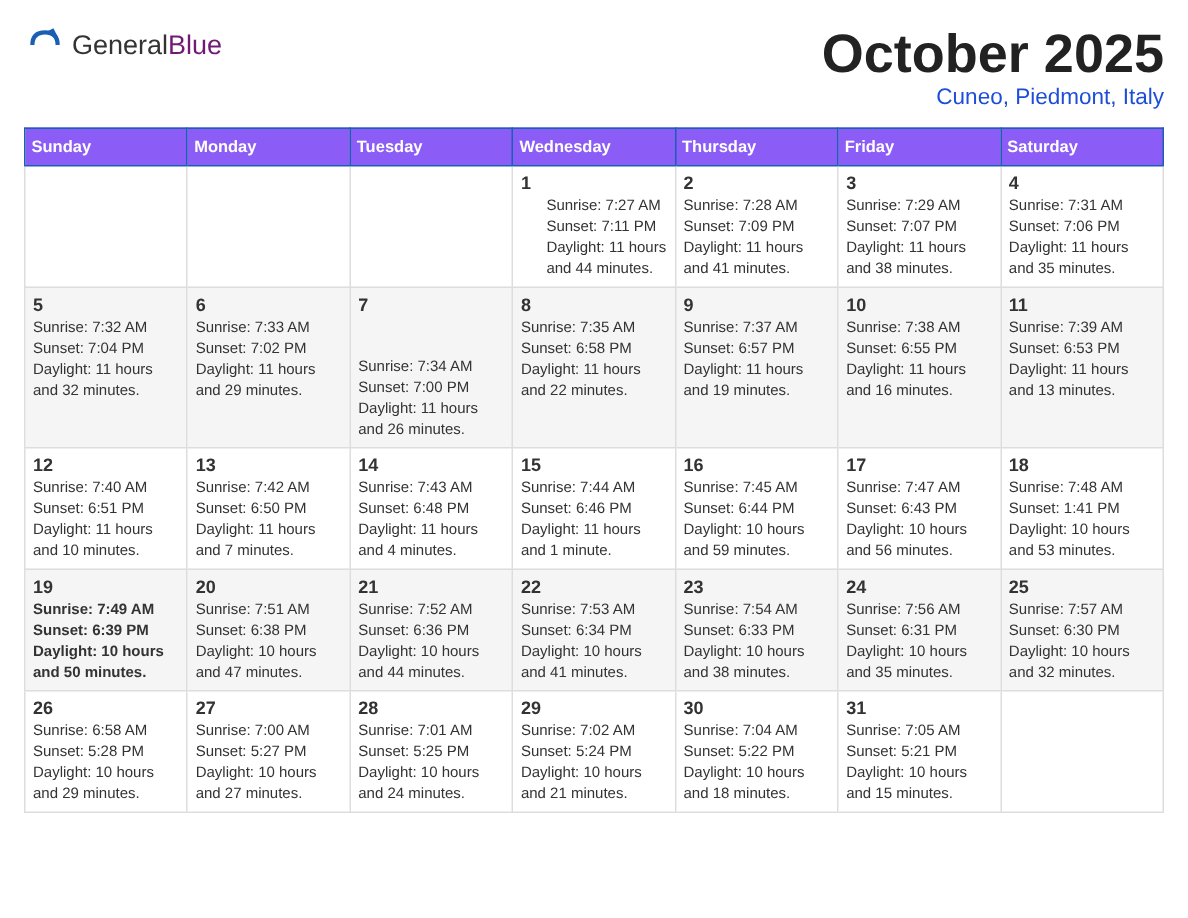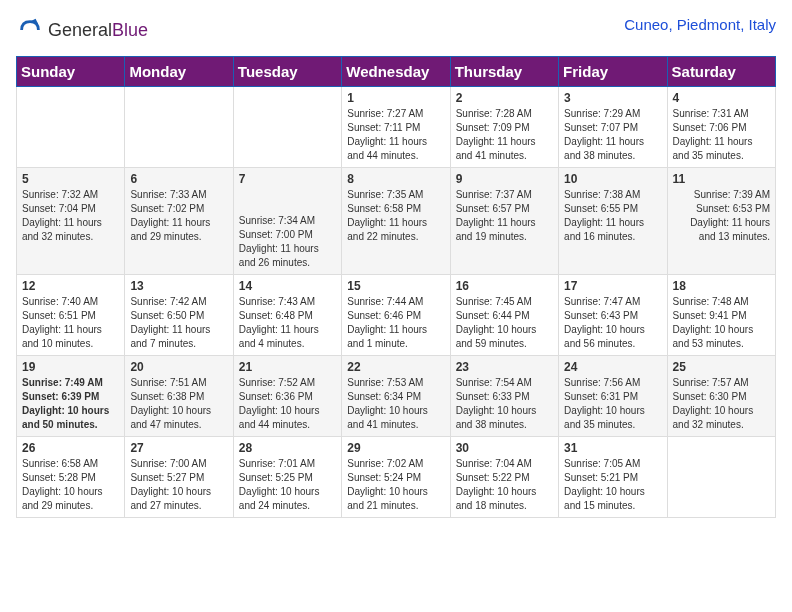--- a/index.html
+++ b/index.html
@@ -37,23 +37,23 @@
     .location-title {
       font-size: 15px;
       color: #1d4ed8;
     }
     .calendar {
       width: 100%;
       border-collapse: collapse;
       border: 1px solid #ccc;
     }
     .calendar th {
-      background-color: #701a75;
+      background-color: #8b5cf6;
       color: #fff;
-      font-size: 15px;
+      font-size: 11px;
       font-weight: bold;
       padding: 6px 4px;
       text-align: left;
       border: 1px solid #1a5fb4;
     }
     .calendar td {
       vertical-align: top;
       padding: 4px 5px;
       border: 1px solid #ddd;
       width: calc(100% / 7);
@@ -92,20 +92,21 @@
       <path d="M8 20 Q8 8 20 8 Q32 8 32 20" fill="none" stroke="#1a5fb4" stroke-width="4"></path>
       <path d="M20 8 L28 4 L32 12" fill="#1a5fb4"></path>
     </svg>
     <div>
       <div>
         <span style="font-size:18px;font-weight:normal;color:#333;">General</span><span style="font-size:18px;font-weight:normal;color:#701a75;">Blue</span>
       </div>
     </div>
   </div>
   <div class="title-block">
+    <div class="month-title">October 2025</div>
     <div class="location-title">Cuneo, Piedmont, Italy</div>
   </div>
 </div>
 
 <table class="calendar">
   <thead>
     <tr>
       <th>Sunday</th>
       <th>Monday</th>
       <th>Tuesday</th>
@@ -115,21 +116,21 @@
       <th>Saturday</th>
     </tr>
   </thead>
   <tbody id="calendar-body">
   <tr>
         <td class="empty-cell"></td>
         <td class="empty-cell"></td>
         <td class="empty-cell"></td>
         <td>
           <span class="day-number">1</span>
-          <div class="day-info" style="white-space: pre-line;">Sunrise: 7:27 AM
+          <div class="day-info" style="white-space: pre-line; margin-left: 17px;">Sunrise: 7:27 AM
 Sunset: 7:11 PM
 Daylight: 11 hours
 and 44 minutes.</div>
         </td>
         <td>
           <span class="day-number">2</span>
           <div class="day-info" style="white-space: pre-line;">Sunrise: 7:28 AM
 Sunset: 7:09 PM
 Daylight: 11 hours
 and 41 minutes.</div>
@@ -187,21 +188,21 @@
         </td>
         <td>
           <span class="day-number">10</span>
           <div class="day-info" style="white-space: pre-line;">Sunrise: 7:38 AM
 Sunset: 6:55 PM
 Daylight: 11 hours
 and 16 minutes.</div>
         </td>
         <td>
           <span class="day-number">11</span>
-          <div class="day-info" style="white-space: pre-line; text-align: right;">Sunrise: 7:39 AM
+          <div class="day-info" style="white-space: pre-line;">Sunrise: 7:39 AM
 Sunset: 6:53 PM
 Daylight: 11 hours
 and 13 minutes.</div>
         </td>
       </tr>
       <tr>
         <td>
           <span class="day-number">12</span>
           <div class="day-info" style="white-space: pre-line;">Sunrise: 7:40 AM
 Sunset: 6:51 PM
@@ -239,21 +240,21 @@
         <td>
           <span class="day-number">17</span>
           <div class="day-info" style="white-space: pre-line;">Sunrise: 7:47 AM
 Sunset: 6:43 PM
 Daylight: 10 hours
 and 56 minutes.</div>
         </td>
         <td>
           <span class="day-number">18</span>
           <div class="day-info" style="white-space: pre-line;">Sunrise: 7:48 AM
-Sunset: 9:41 PM
+Sunset: 1:41 PM
 Daylight: 10 hours
 and 53 minutes.</div>
         </td>
       </tr>
       <tr>
         <td>
           <span class="day-number">19</span>
           <div class="day-info" style="white-space: pre-line; font-weight: bold;">Sunrise: 7:49 AM
 Sunset: 6:39 PM
 Daylight: 10 hours

